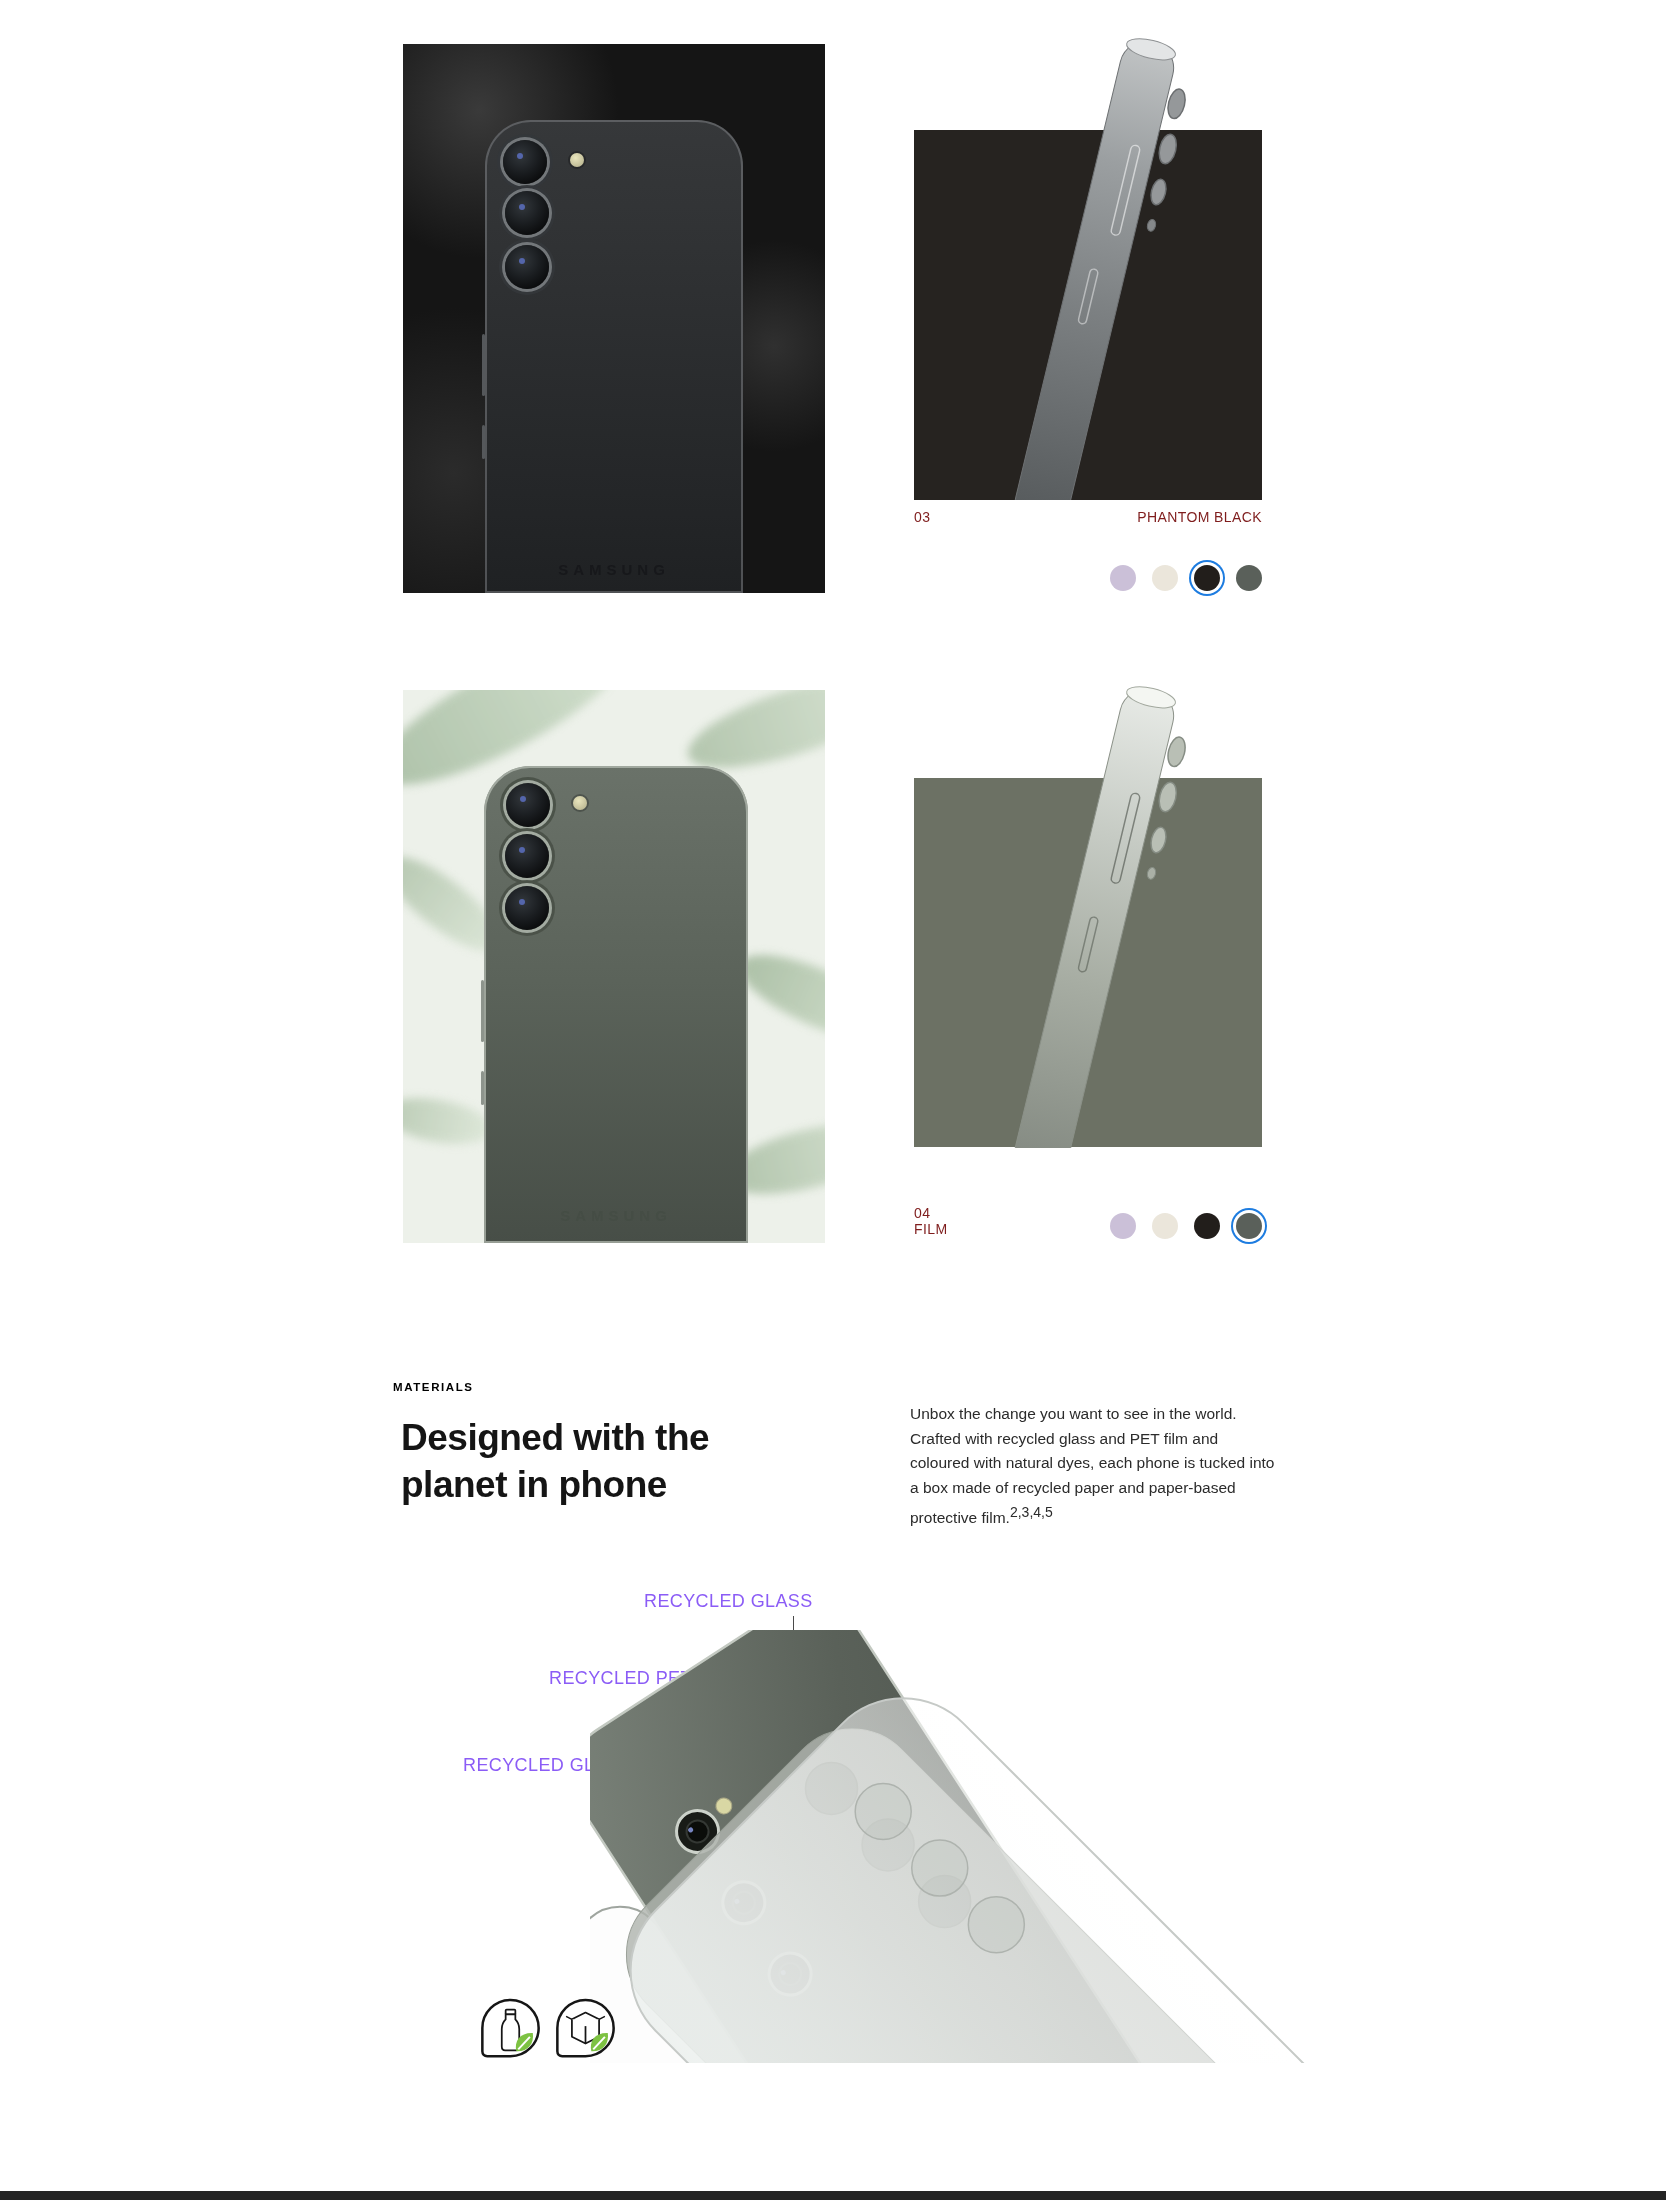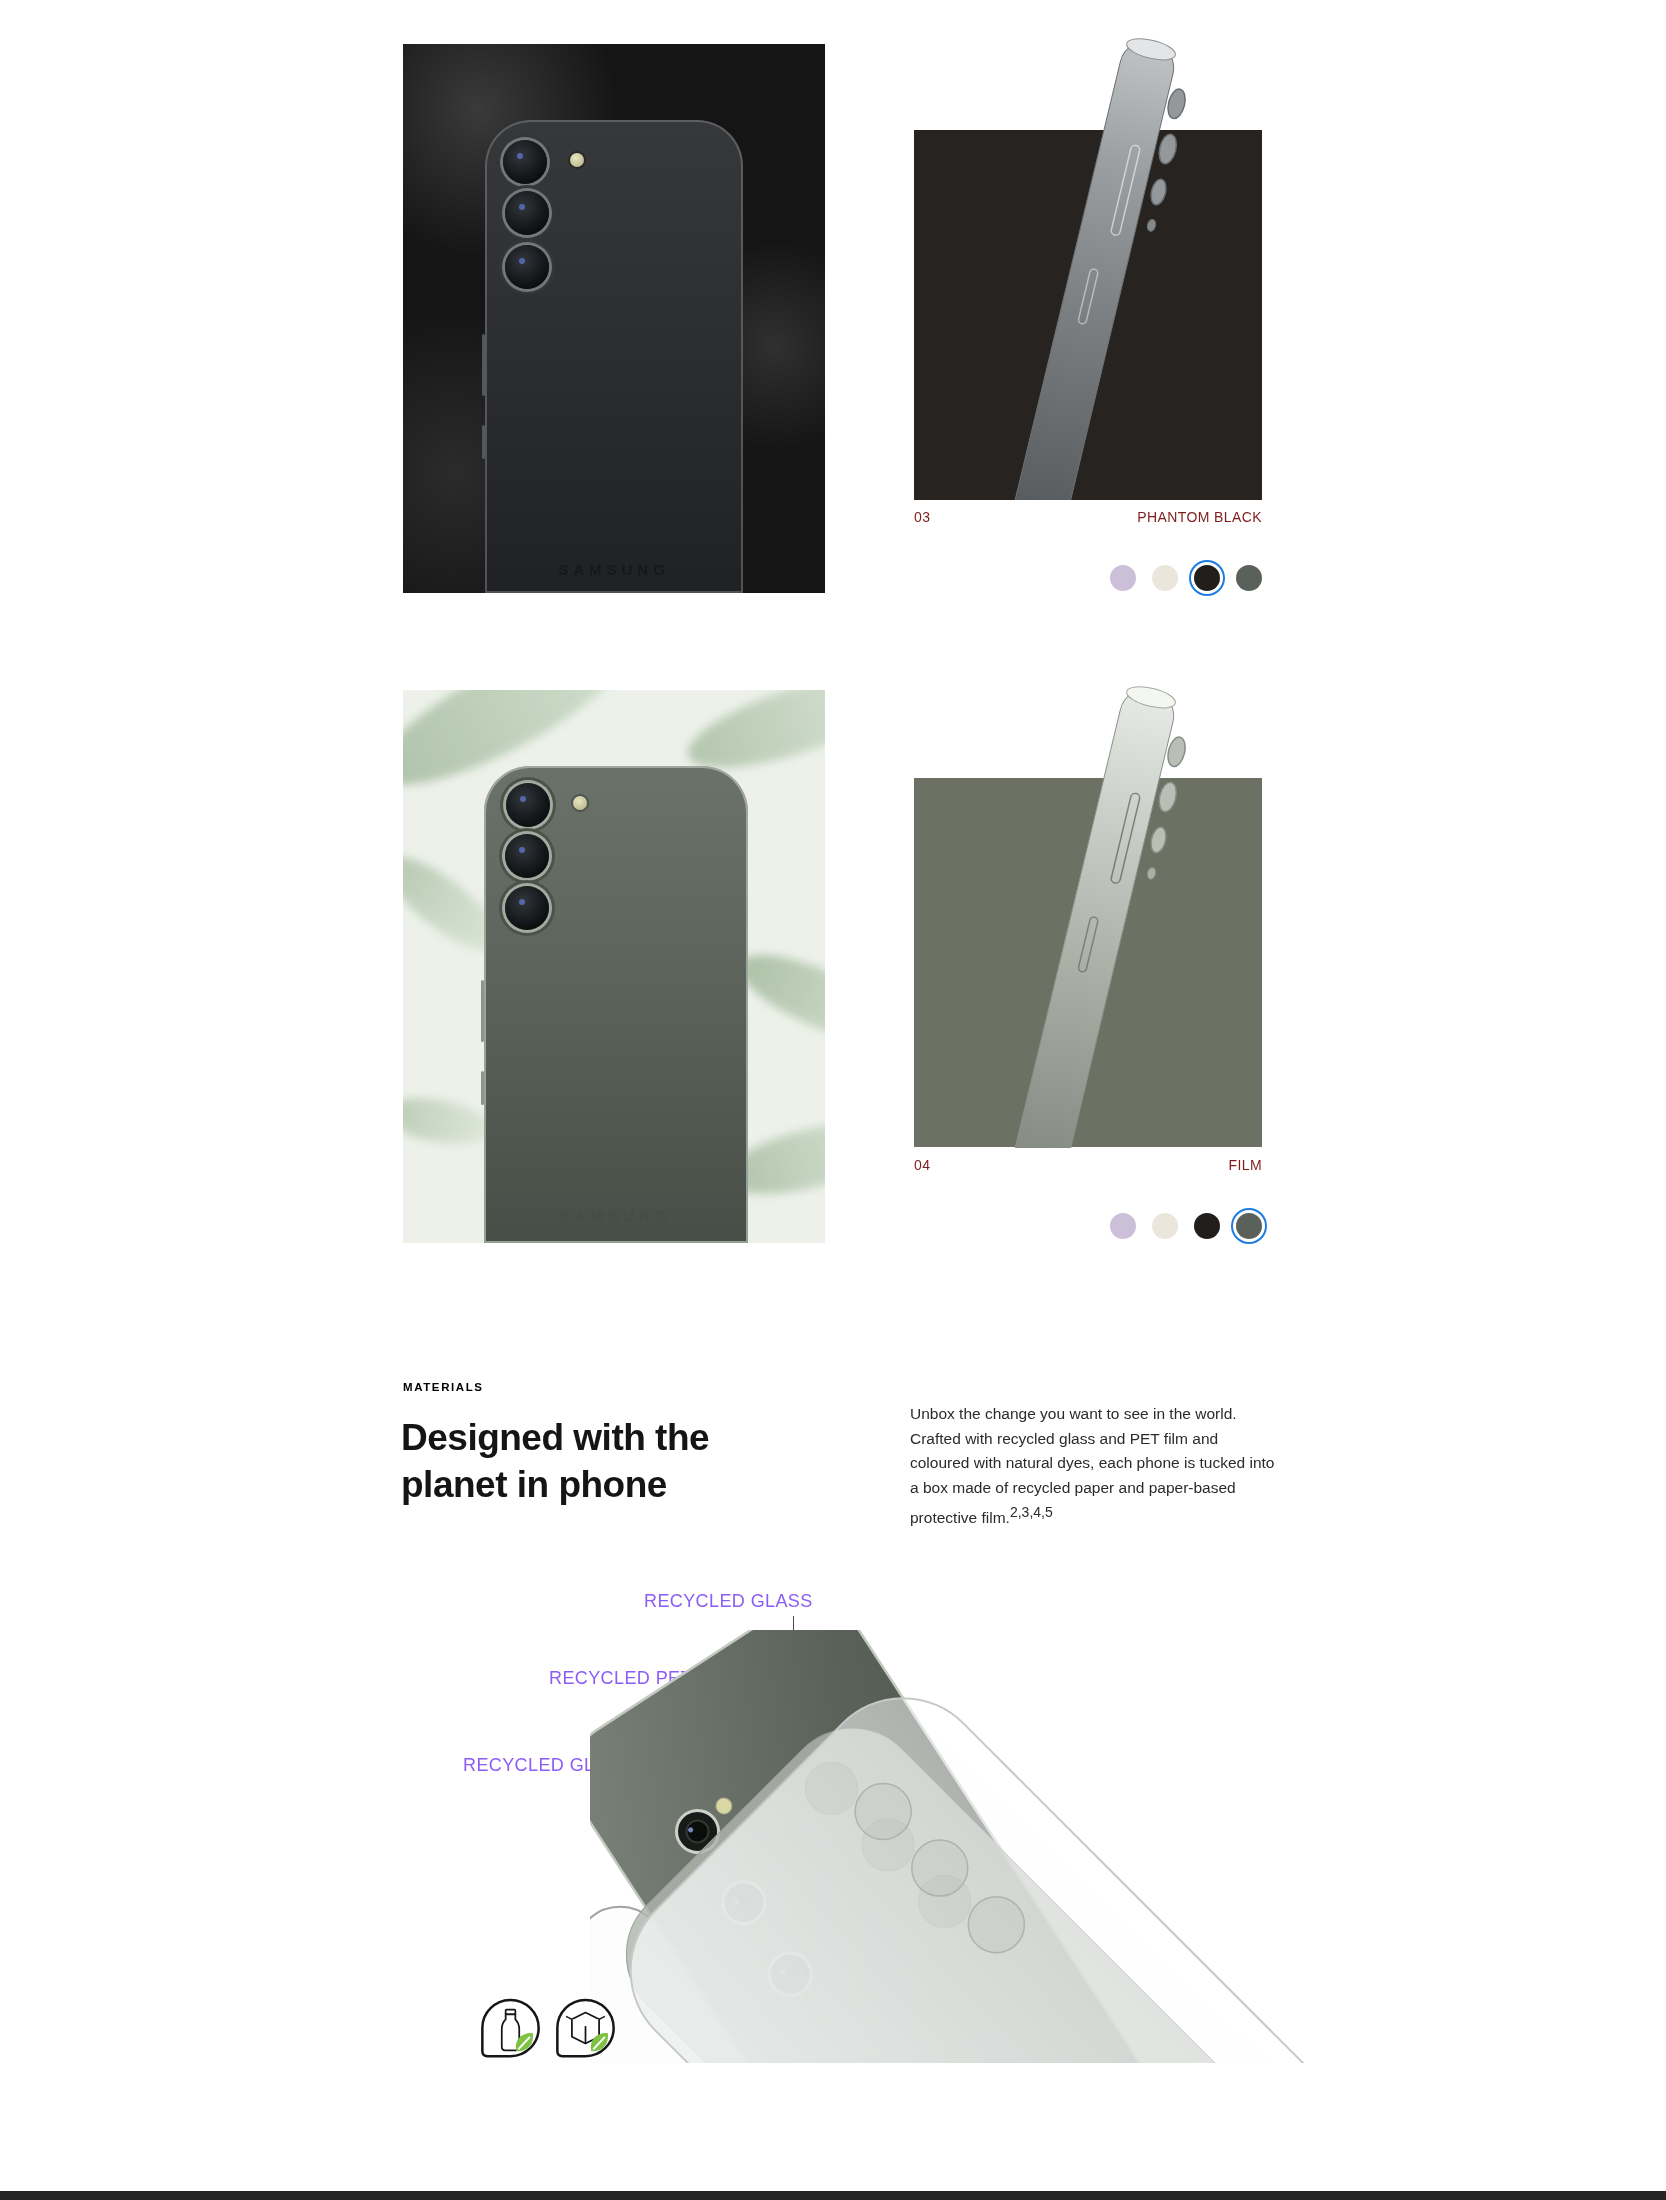--- a/index.html
+++ b/index.html
@@ -46,21 +46,21 @@
   .sidesvg{position:absolute;left:914px;width:348px;height:470px;}
 
   
   .caption-row{position:absolute;left:914px;width:348px;display:flex;justify-content:space-between;
     font-size:14px;color:#7f1d1d;letter-spacing:.4px;}
   .swatch-row{position:absolute;left:914px;width:348px;display:flex;justify-content:flex-end;gap:16px;}
   .swatch{width:26px;height:26px;border-radius:50%;border:none;padding:0;cursor:pointer;}
   .swatch.selected{box-shadow:0 0 0 3px #ffffff,0 0 0 5px #1d7ce0;}
 
   
-  .eyebrow{left:403px;top:1381px;font-size:11.5px;font-weight:bold;letter-spacing:1.6px;color:#000;}
+  .eyebrow{left:393px;top:1381px;font-size:11.5px;font-weight:bold;letter-spacing:1.6px;color:#000;}
   .mat-heading{left:401px;top:1398px;font-size:37px;line-height:47px;font-weight:bold;
     color:#151515;letter-spacing:-0.5px;}
   .mat-body{left:910px;top:1402px;width:366px;font-size:15.5px;line-height:24.5px;color:#2b2b2b;}
   .mat-body sup{font-size:14px;text-align:center;}
 
   
   .dlabel{position:absolute;width:300px;font-size:18px;color:#8b5cf6;letter-spacing:.4px;}
   .dline{position:absolute;width:1px;background:#4a4a4a;}
   .eco-icon{position:absolute;width:63px;height:66px;}
 
@@ -149,21 +149,21 @@
       <ellipse cx="223" cy="106" rx="8" ry="15" fill="#b9bfb5" stroke="#868d84" stroke-width="1.5"></ellipse>
       <ellipse cx="224" cy="150" rx="7" ry="13" fill="#b9bfb5" stroke="#868d84" stroke-width="1.5"></ellipse>
       <ellipse cx="225" cy="184" rx="4" ry="6" fill="#aab0a6" stroke="#868d84" stroke-width="1"></ellipse>
       <rect x="156.5" y="6" width="54" height="500" rx="26" fill="url(#gG)" stroke="#8b9188" stroke-width="1"></rect>
       <ellipse cx="183.5" cy="13" rx="25" ry="9" fill="#f4f6f2" stroke="#a2a89e" stroke-width="1"></ellipse>
       <rect x="187" y="110" width="9" height="92" rx="4.5" fill="none" stroke="rgba(60,66,58,0.55)" stroke-width="1.5"></rect>
       <rect x="176" y="240" width="8" height="56" rx="4" fill="none" stroke="rgba(60,66,58,0.45)" stroke-width="1.5"></rect>
     </g>
   </svg>
 
-  <div class="caption-row" style="top:1157px;">
+  <div class="caption-row" style="top:1205px;flex-direction:column;">
     <span>04</span>
     <span>FILM</span>
   </div>
   <div class="swatch-row" style="top:1213px;">
     <button class="swatch" style="background:#cbc0d8"></button>
     <button class="swatch" style="background:#ebe6db"></button>
     <button class="swatch" style="background:#221e1b"></button>
     <button class="swatch selected" style="background:#5a605a"></button>
   </div>
 

